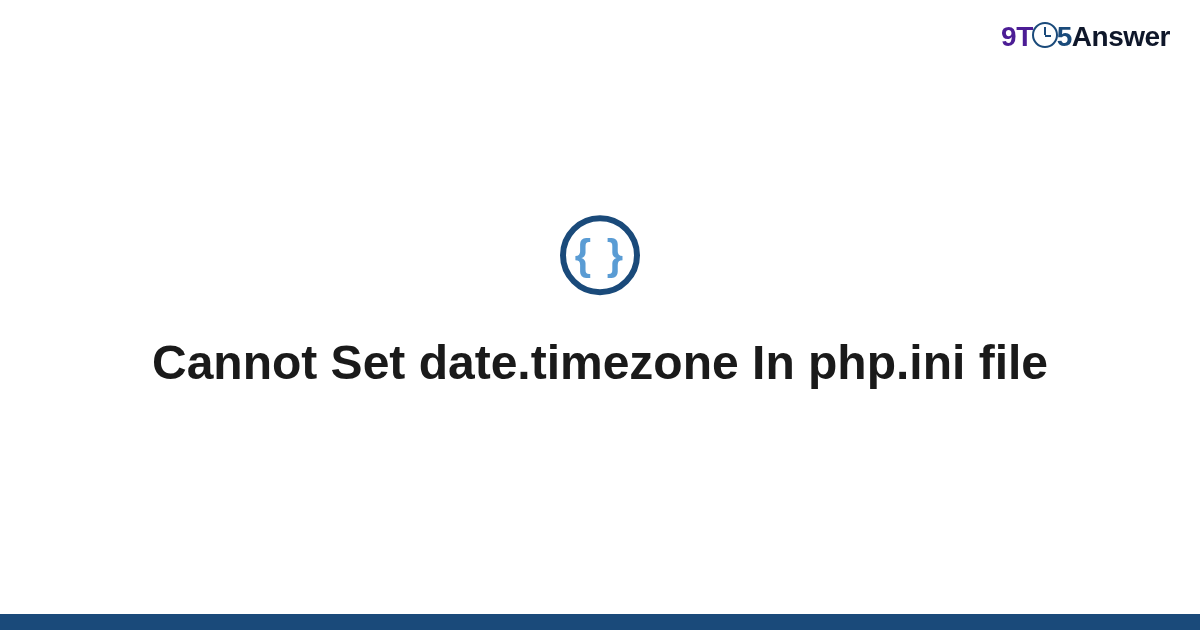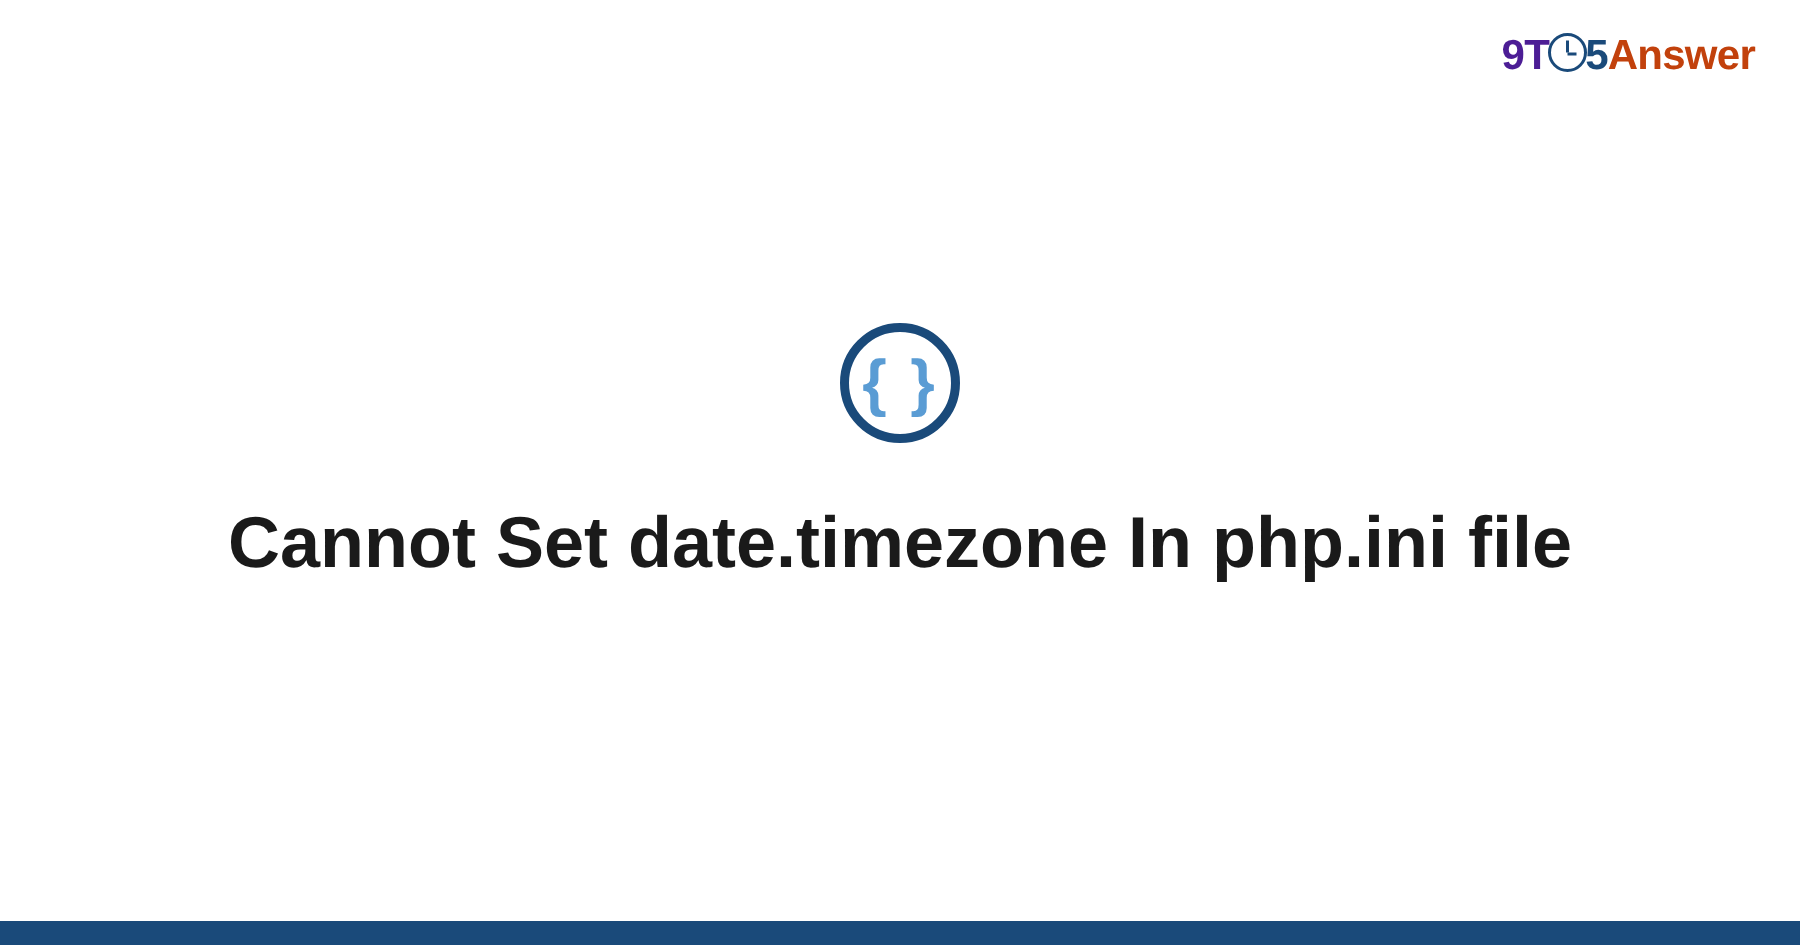--- a/index.html
+++ b/index.html
@@ -54,21 +54,21 @@
       width: 6px;
       height: 2px;
       background: #1a4a7a;
       top: 11px;
       left: 11px;
     }
     .logo-part2 {
       color: #1a4a7a;
     }
     .logo-part3 {
-      color: #c2410c;
+      color: #0f172a;
     }
     .content {
       position: absolute;
       top: 50%;
       left: 50%;
       transform: translate(-50%, -56%);
       text-align: center;
       width: 100%;
     }
     .icon-container {

